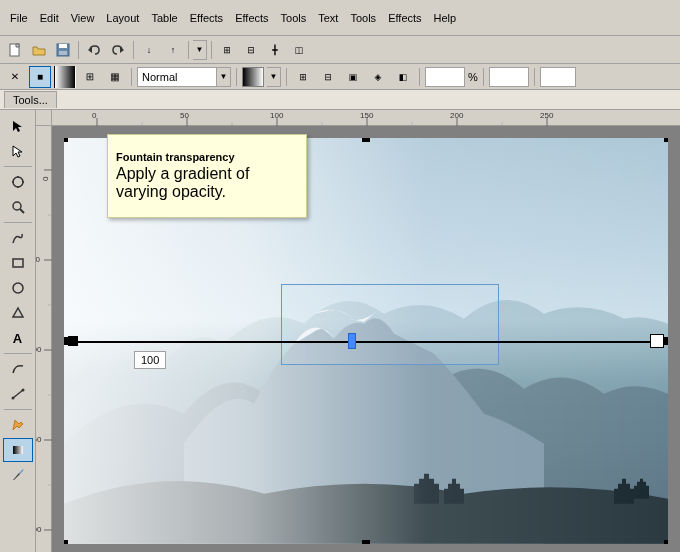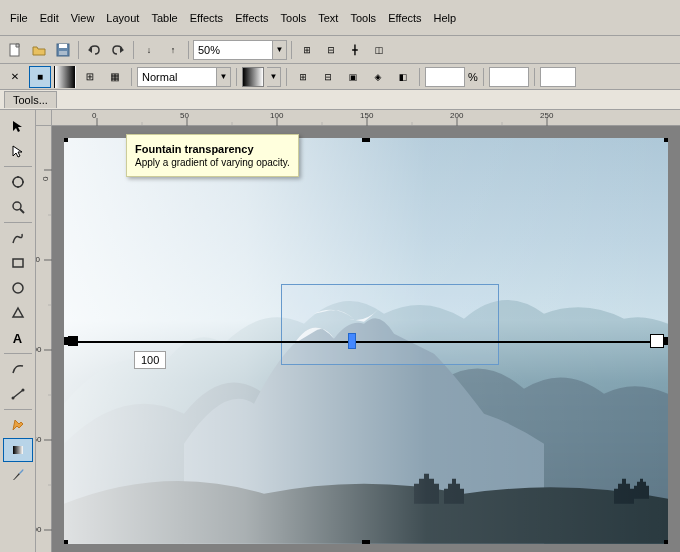--- a/index.html
+++ b/index.html
@@ -258,29 +258,28 @@
       z-index: 10;
     }
 
     
     #tooltip {
       position: absolute;
       top: 8px;
       left: 55px;
       background: #ffffdd;
       border: 1px solid #cccc99;
-      padding: 8px 8px;
+      padding: 16px 8px;
       font-size: 11px;
       z-index: 100;
       box-shadow: 2px 2px 4px rgba(0,0,0,0.3);
       max-width: 200px;
-      margin-left: 19px;
     }
     .tooltip-title { font-weight: bold; margin-bottom: 2px; }
-    .tooltip-desc { font-size: 10px; }
+    .tooltip-desc { font-size: 16px; }
   </style>
 </head>
 <body>
 
 <div id="menubar">
   <span class="menu-item">File</span>
   <span class="menu-item">Edit</span>
   <span class="menu-item">View</span>
   <span class="menu-item">Layout</span>
   <span class="menu-item">Table</span>
@@ -323,21 +322,20 @@
     <svg width="14" height="14" viewBox="0 0 14 14">
         <path d="M11,7 Q11,3 6,3 Q2,3 2,7 Q2,11 6,11" fill="none" stroke="#333" stroke-width="1.5"></path>
         <polygon points="13,7 9,4 9,10" fill="#333"></polygon>
       </svg>
   </button>
   <div class="tb-separator"></div>
   <button class="tb-btn" style="font-size:9px;font-weight:bold;">↓</button>
   <button class="tb-btn" style="font-size:9px;font-weight:bold;">↑</button>
   <div class="tb-separator"></div>
   <div style="display:flex;align-items:center;">
-    <div class="tb-dropdown" style="width:50px;">50%</div>
     <div class="tb-dropdown-arrow">▼</div>
   </div>
   <div class="tb-separator"></div>
   <button class="tb-btn" style="font-size:9px;">⊞</button>
   <button class="tb-btn" style="font-size:9px;">⊟</button>
   <button class="tb-btn" style="font-size:9px;">╋</button>
   <button class="tb-btn" style="font-size:9px;">◫</button>
 </div>
 
 <div id="toolbar2">

